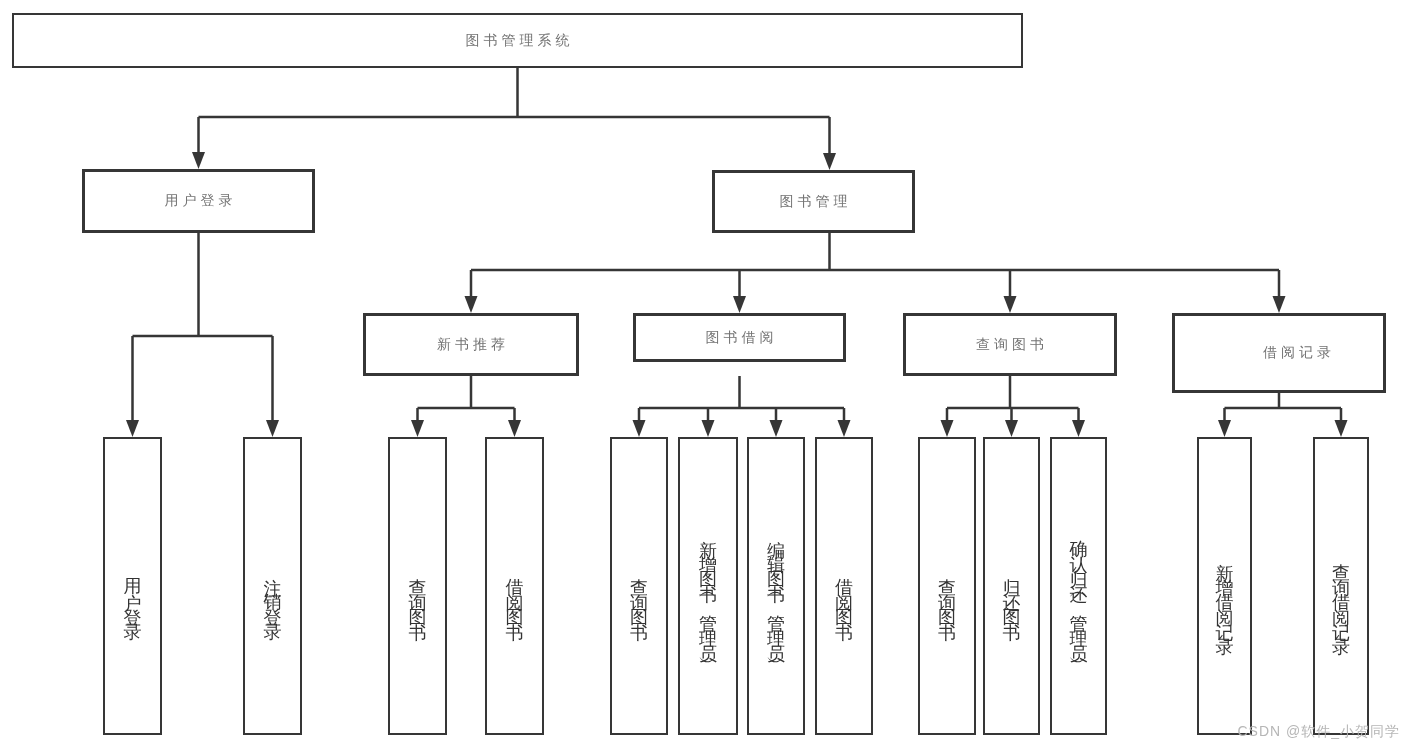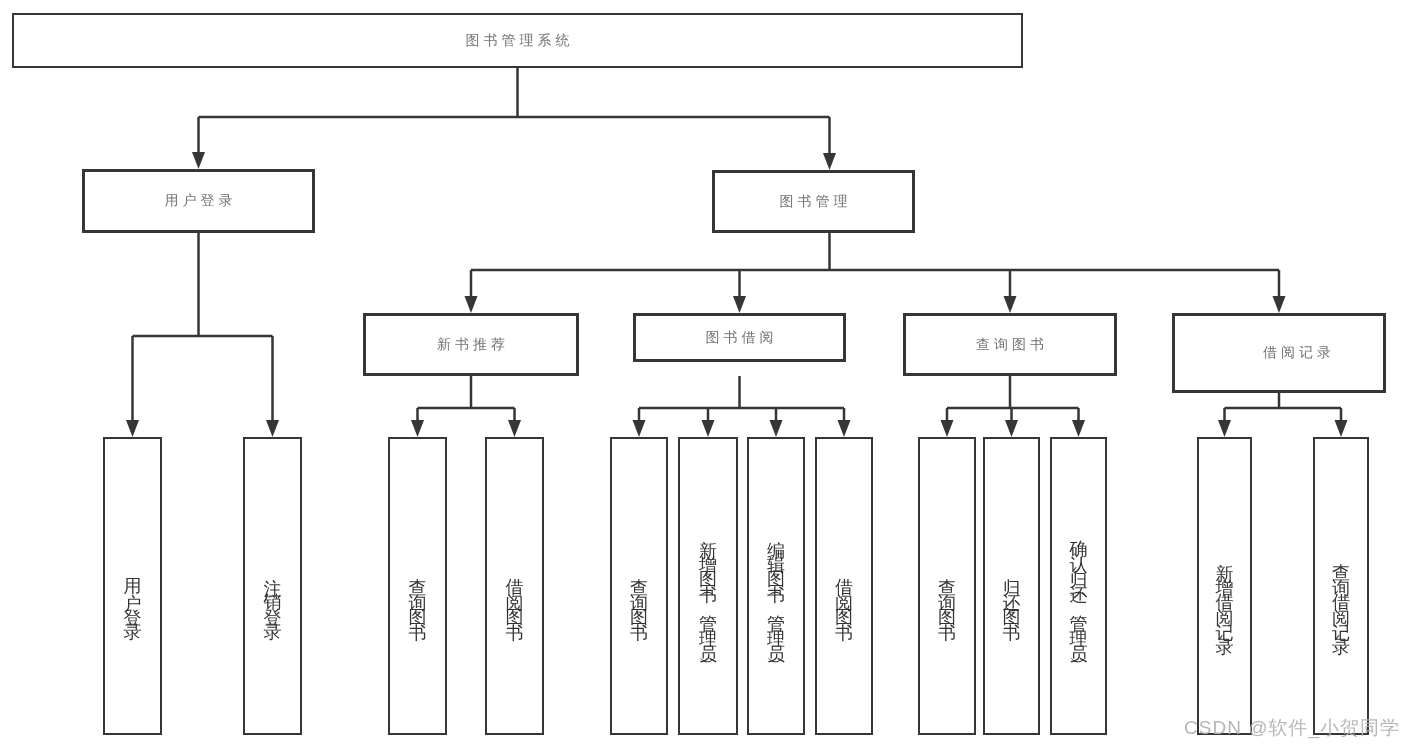--- a/index.html
+++ b/index.html
@@ -37,21 +37,21 @@
     font-size: 18px;
     line-height: 1;
     letter-spacing: 15px;
     margin-top: 15px; 
     color: #333333;
   }
   .watermark {
     position: absolute;
     right: 5px;
     bottom: 6px;
-    font-size: 19px;
+    font-size: 14px;
     letter-spacing: 1px;
     color: rgba(178,178,178,0.95);
     z-index: 5;
     white-space: nowrap;
   }
 </style>
 </head>
 <body>
 
 <div class="canvas">

